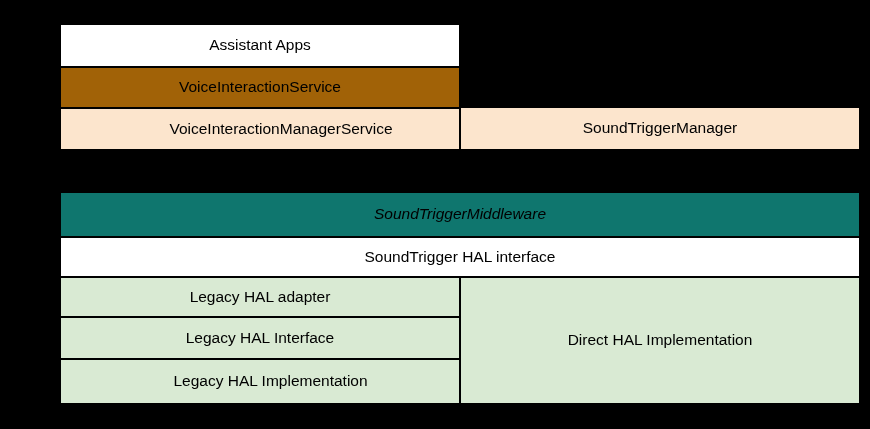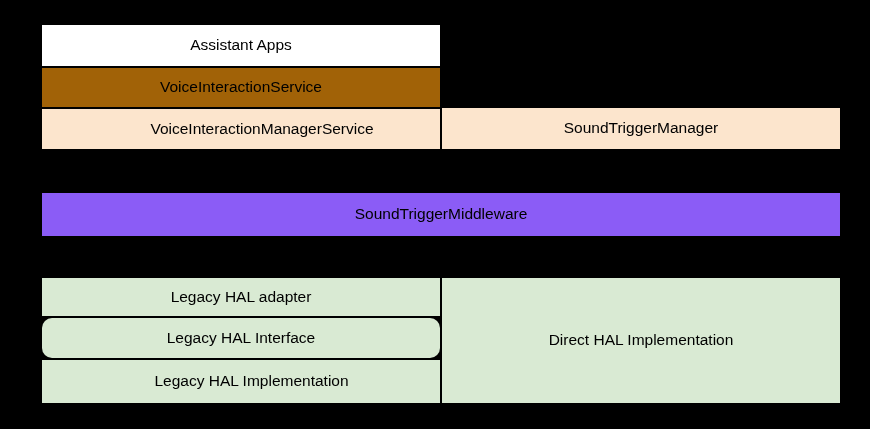--- a/index.html
+++ b/index.html
@@ -12,21 +12,21 @@
     overflow: hidden;
   }
   .stage {
     position: relative;
     width: 870px;
     height: 429px;
     background: #000000;
   }
   .stack-table {
     position: absolute;
-    left: 42px;
+    left: 61px;
     top: 25px;
     width: 798px;
     height: 378px;
     display: grid;
     grid-template-columns: 398px 398px;
     grid-template-rows: 41px 39px 40px 40px 43px 38px 38px 40px 43px;
     gap: 2px;
     background: #000000;
   }
   .cell {
@@ -43,42 +43,43 @@
   .r1c1 { grid-row: 1; grid-column: 1; }
   .r1c2 { grid-row: 1; grid-column: 2; }
   .r2c1 { grid-row: 2; grid-column: 1; }
   .r2r3c2 { grid-row: 2 / 4; grid-column: 2; margin-top: 40px; }
   .r3c1 { grid-row: 3; grid-column: 1; }
   .r4full { grid-row: 4; grid-column: 1 / 3; margin-top: 40px; }
   .r5full { grid-row: 5; grid-column: 1 / 3; }
   .r6full { grid-row: 6; grid-column: 1 / 3; }
   .r7c1 { grid-row: 7; grid-column: 1; }
   .r7r9c2 { grid-row: 7 / 10; grid-column: 2; }
-  .r8c1 { grid-row: 8; grid-column: 1; border-radius: 10px; }
+  .r8c1 { grid-row: 8; grid-column: 1; }
   .r9c1 { grid-row: 9; grid-column: 1; }
 </style>
 </head>
 <body style="background-color: rgb(0, 0, 0);">
 
 <div class="stage" style="background-color: rgb(0, 0, 0);">
   <div class="stack-table" style="background-color: rgb(0, 0, 0);">
 
     <div class="cell r1c1" style="background-color: rgb(255, 255, 255); color: rgb(0, 0, 0);">Assistant Apps</div>
 
 
     <div class="cell r2c1" style="background-color: #a16207; color: rgb(0, 0, 0);">VoiceInteractionService</div>
 
     <div class="cell r2r3c2" style="background-color: rgb(252, 229, 205); color: rgb(0, 0, 0);">SoundTriggerManager</div>
 
     <div class="cell r3c1" style="background-color: rgb(252, 229, 205); color: rgb(0, 0, 0); padding-left: 42px;">VoiceInteractionManagerService</div>
 
     <div class="cell r4full" style="background-color: rgb(201, 218, 248); color: rgb(0, 0, 0);">SoundTriggerService</div>
 
-    <div class="cell r5full" style="background-color: #8b5cf6; color: rgb(0, 0, 0);">SoundTriggerMiddleware</div>
+    <div class="cell r5full" style="background-color: #0f766e; color: rgb(0, 0, 0); font-style: italic;">SoundTriggerMiddleware</div>
 
+    <div class="cell r6full" style="background-color: rgb(255, 255, 255); color: rgb(0, 0, 0);">SoundTrigger HAL interface</div>
 
     <div class="cell r7c1" style="background-color: rgb(217, 234, 211); color: rgb(0, 0, 0);">Legacy HAL adapter</div>
 
     <div class="cell r7r9c2" style="background-color: rgb(217, 234, 211); color: #000000;">Direct HAL Implementation</div>
 
     <div class="cell r8c1" style="background-color: rgb(217, 234, 211); color: rgb(0, 0, 0);">Legacy HAL Interface</div>
 
     <div class="cell r9c1" style="background-color: rgb(217, 234, 211); color: rgb(0, 0, 0); padding-left: 21px;">Legacy HAL Implementation</div>
 
   </div>

